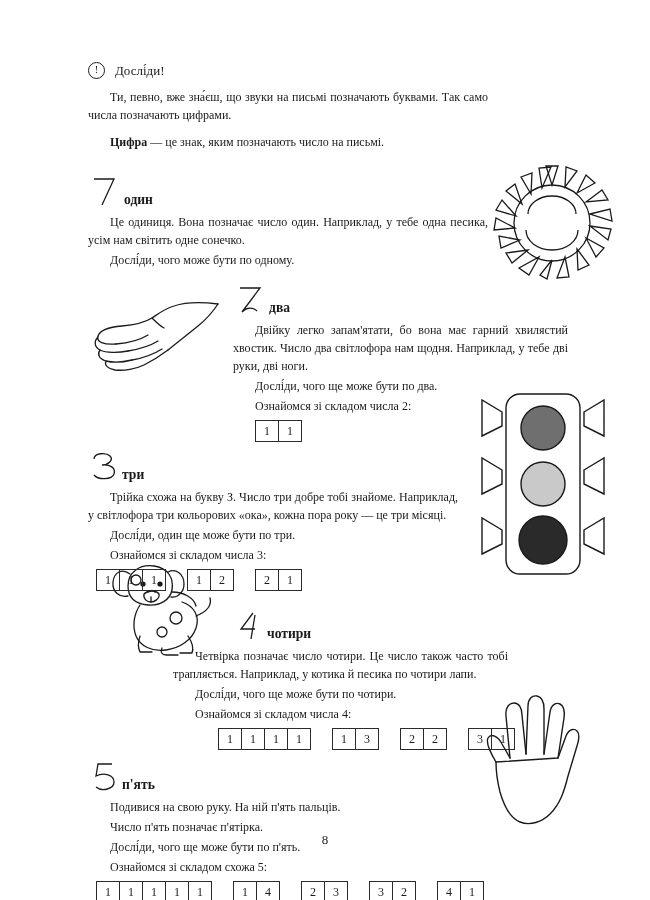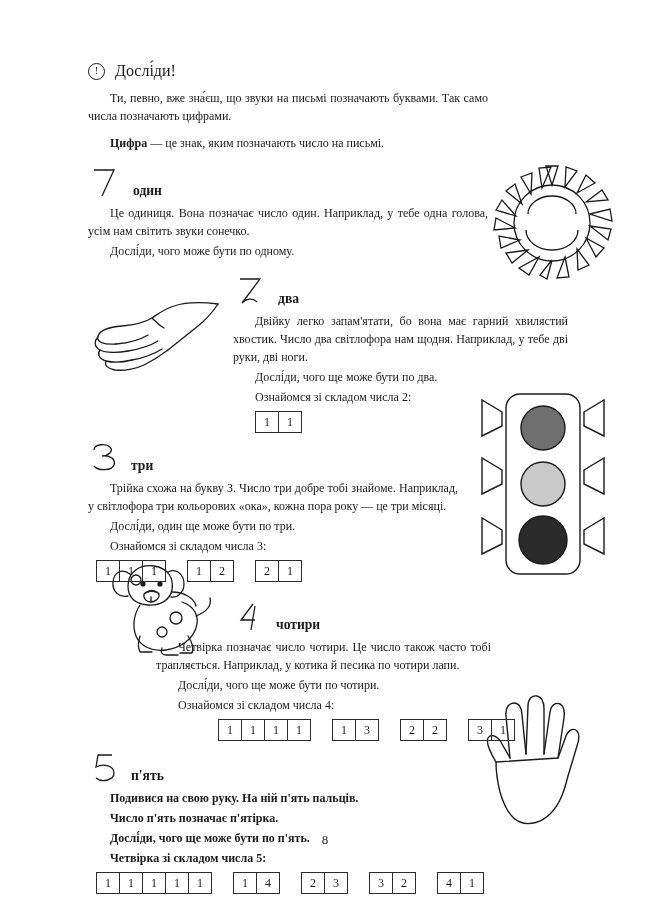--- a/index.html
+++ b/index.html
@@ -45,32 +45,31 @@
   .circle-num {
     width: 15px; height: 15px;
     border: 1.2px solid #1a1a1a;
     border-radius: 50%;
     display: flex; align-items: center; justify-content: center;
     font-size: 10.5px;
     line-height: 1;
     font-family: "Liberation Serif", serif;
   }
   .dosl-label {
-    font-size: 16px;
+    font-size: 13px;
   }
 
   .lead { margin-bottom: 9px; }
-  .cifra-line { margin-bottom: 12px; }
+  .cifra-line { margin-bottom: 22px; }
   .cifra-line b { font-weight: bold; }
 
   
   .numeral-row {
     display: flex;
     align-items: flex-end;
-    gap: 9px;
     margin-bottom: 2px;
   }
   .numeral-word {
     font-weight: bold;
     font-size: 13.6px;
     padding-bottom: 3px;
   }
   .glyph { display: block; }
 
   
@@ -93,38 +92,38 @@
     text-align: center;
     font-family: "Liberation Serif", serif;
   }
 
   
   .sec { position: relative; }
 
   .block-two { margin-left: 145px; width: 335px; }
   .block-two .comp-row { margin-left: 0; }
 
-  .block-four { margin-left: 68px; width: 335px; }
+  .block-four { margin-left: 85px; width: 335px; }
 
   .ofs-2 { margin-left: 145px; }
 
   .pagenum {
     position: absolute;
     left: 0; right: 0;
     top: 832px;
     text-align: center;
     font-size: 13px;
   }
 
   .art { position: absolute; }
   .art svg { display: block; }
 
   .w-one { width: 400px; }
   .w-three { width: 370px; }
-  .w-five { width: 370px; font-weight: bold; }
+  .w-five { width: 370px; }
 </style>
 </head>
 <body>
 
 <div class="page">
 
   <div class="art" style="left:476px; top:164px;">
     <svg width="152" height="118" viewBox="0 0 152 118">
       <g fill="none" stroke="#1a1a1a" stroke-width="1.3">
         <circle cx="76" cy="59" r="38"></circle>
@@ -249,21 +248,21 @@
       <div class="numeral-row">
         <span class="glyph">
           <svg width="36" height="34" viewBox="0 0 36 34">
             <g fill="none" stroke="#1a1a1a" stroke-width="1.3">
               <path d="M6 6 L26 6 L14 32"></path>
             </g>
           </svg>
         </span>
         <span class="numeral-word">один</span>
       </div>
-      <p class="indent w-one">Це одиниця. Вона позначає число один. Наприклад, у тебе одна голова, усім нам світить звуки сонечко.</p>
+      <p class="indent w-one">Це одиниця. Вона позначає число один. Наприклад, у тебе одна песика, усім нам світить одне сонечко.</p>
       <p class="indent w-one">Дослі́ди, чого може бути по одному.</p>
     </div>
 
     <div class="sec" style="margin-top:14px;">
       <div class="numeral-row ofs-2">
         <span class="glyph">
           <svg width="36" height="32" viewBox="0 0 36 32">
             <g fill="none" stroke="#1a1a1a" stroke-width="1.3">
               <path d="M7 5 L27 5 L9 29 C14 24 20 24 24 28"></path>
             </g>
@@ -360,21 +359,21 @@
             <g fill="none" stroke="#1a1a1a" stroke-width="1.3">
               <path d="M24 4 L10 4 L8 16 C16 12 26 15 26 22 C26 29 14 32 8 27"></path>
             </g>
           </svg>
         </span>
         <span class="numeral-word">п'ять</span>
       </div>
       <p class="indent w-five">Подивися на свою руку. На ній п'ять пальців.</p>
       <p class="indent w-five">Число п'ять позначає п'ятірка.</p>
       <p class="indent w-five">Дослі́ди, чого ще може бути по п'ять.</p>
-      <p class="indent w-five">Четвірка зі складом числа 5:</p>
+      <p class="indent w-five">Ознайомся зі складом схожа 5:</p>
       <div class="comp-row" style="margin-left:8px;">
         <div class="cells">
           <div class="cell">1</div>
           <div class="cell">1</div>
           <div class="cell">1</div>
           <div class="cell">1</div>
           <div class="cell">1</div>
         </div>
         <div class="cells">
           <div class="cell">1</div>

